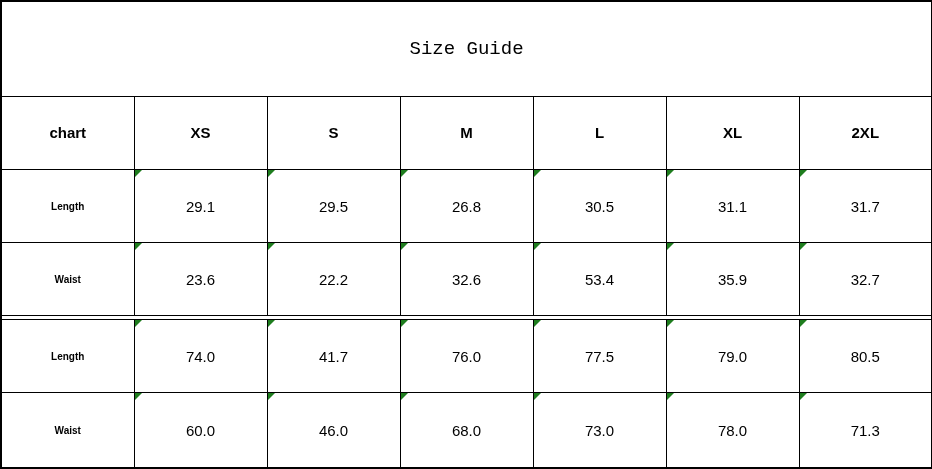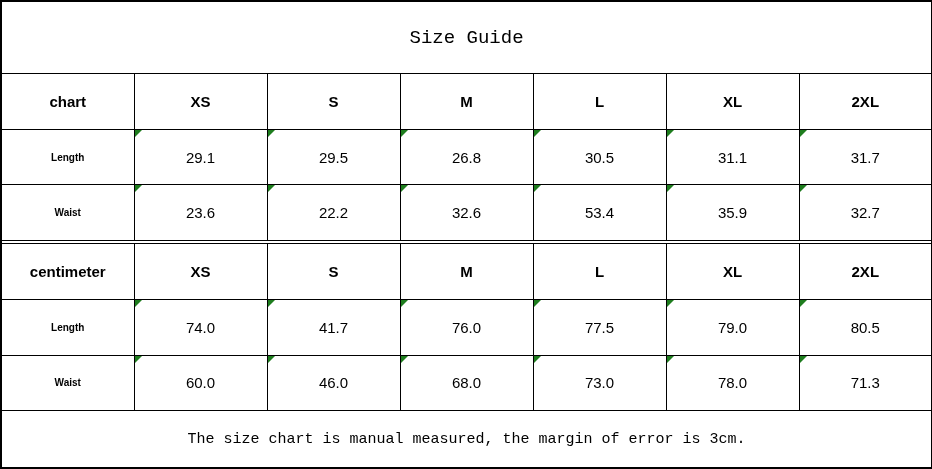--- a/index.html
+++ b/index.html
@@ -86,29 +86,20 @@
     <td class="value-cell"><span class="corner-flag"></span><span>32.6</span></td>
     <td class="value-cell"><span class="corner-flag"></span><span>53.4</span></td>
     <td class="value-cell"><span class="corner-flag"></span><span>35.9</span></td>
     <td class="value-cell"><span class="corner-flag"></span><span>32.7</span></td>
   </tr>
 
   <tr>
     <td class="spacer-cell" colspan="7"></td>
   </tr>
 
-  <tr>
-    <td class="head-cell">centimeter</td>
-    <td class="head-cell">XS</td>
-    <td class="head-cell">S</td>
-    <td class="head-cell">M</td>
-    <td class="head-cell">L</td>
-    <td class="head-cell">XL</td>
-    <td class="head-cell">2XL</td>
-  </tr>
 
   <tr>
     <td class="label-cell">Length</td>
     <td class="value-cell"><span class="corner-flag"></span><span>74.0</span></td>
     <td class="value-cell"><span class="corner-flag"></span><span>41.7</span></td>
     <td class="value-cell"><span class="corner-flag"></span><span>76.0</span></td>
     <td class="value-cell"><span class="corner-flag"></span><span>77.5</span></td>
     <td class="value-cell"><span class="corner-flag"></span><span>79.0</span></td>
     <td class="value-cell"><span class="corner-flag"></span><span>80.5</span></td>
   </tr>
@@ -116,17 +107,14 @@
   <tr>
     <td class="label-cell">Waist</td>
     <td class="value-cell"><span class="corner-flag"></span><span>60.0</span></td>
     <td class="value-cell"><span class="corner-flag"></span><span>46.0</span></td>
     <td class="value-cell"><span class="corner-flag"></span><span>68.0</span></td>
     <td class="value-cell"><span class="corner-flag"></span><span>73.0</span></td>
     <td class="value-cell"><span class="corner-flag"></span><span>78.0</span></td>
     <td class="value-cell"><span class="corner-flag"></span><span>71.3</span></td>
   </tr>
 
-  <tr>
-    <td class="footer-cell" colspan="7">The size chart is manual measured, the margin of error is 3cm.</td>
-  </tr>
 </tbody>
   </table>
 
 </body></html>

